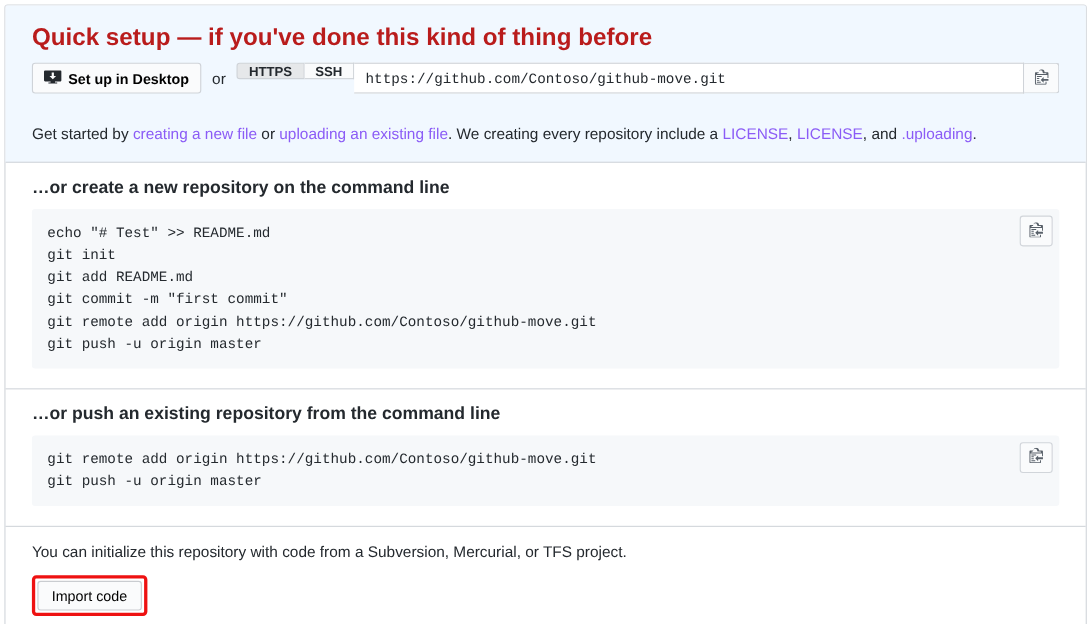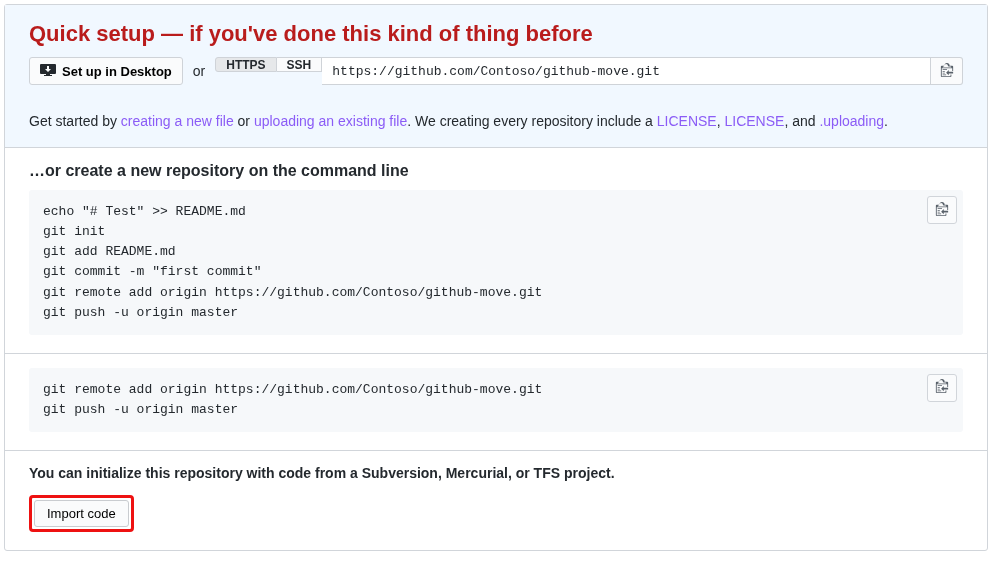--- a/index.html
+++ b/index.html
@@ -141,21 +141,20 @@
     background: #fafbfc;
     border: 1px solid #d1d5da;
     border-radius: 3px;
     cursor: pointer;
   }
   .code-copy svg { width: 14px; height: 14px; fill: #586069; }
   .import-desc {
     margin: 0 0 14px 0;
     font-size: 14px;
     color: #24292e;
-    font-weight: bold;
   }
   .import-highlight {
     display: inline-block;
     border: 3px solid #e11;
     border-radius: 4px;
     padding: 2px;
   }
   .import-btn {
     padding: 5px 12px;
     background: #fafbfc;
@@ -216,20 +215,21 @@
         <span>
           <svg viewBox="0 0 14 16">
               <path d="M2 13h4v1H2v-1zm5-6H2v1h5V7zm2 3V8l-3 3 3 3v-2h5v-2H9zM4.5 9H2v1h2.5V9zM2 12h2.5v-1H2v1zm9 1h1v2c0 .55-.45 1-1 1H1c-.55 0-1-.45-1-1V4c0-.55.45-1 1-1h3C4 1.34 5.34 0 7 0s3 1.34 3 3h3c.55 0 1 .45 1 1v5h-1V6H1v9h10v-2zM2 5h10c0-.55-.45-1-1-1H9c-.55 0-1-.45-1-1 0-1.1-.9-2-2-2s-2 .9-2 2c0 .55-.45 1-1 1H3c-.55 0-1 .45-1 1z"></path>
             </svg>
         </span>
       </button>
     </div>
   </div>
 
   <div class="section">
+    <h3>…or push an existing repository from the command line</h3>
     <div class="codewrap">
       <pre class="codeblock">git remote add origin https://github.com/Contoso/github-move.git
 git push -u origin master</pre>
       <button class="code-copy">
         <span>
           <svg viewBox="0 0 14 16">
               <path d="M2 13h4v1H2v-1zm5-6H2v1h5V7zm2 3V8l-3 3 3 3v-2h5v-2H9zM4.5 9H2v1h2.5V9zM2 12h2.5v-1H2v1zm9 1h1v2c0 .55-.45 1-1 1H1c-.55 0-1-.45-1-1V4c0-.55.45-1 1-1h3C4 1.34 5.34 0 7 0s3 1.34 3 3h3c.55 0 1 .45 1 1v5h-1V6H1v9h10v-2zM2 5h10c0-.55-.45-1-1-1H9c-.55 0-1-.45-1-1 0-1.1-.9-2-2-2s-2 .9-2 2c0 .55-.45 1-1 1H3c-.55 0-1 .45-1 1z"></path>
             </svg>
         </span>
       </button>

